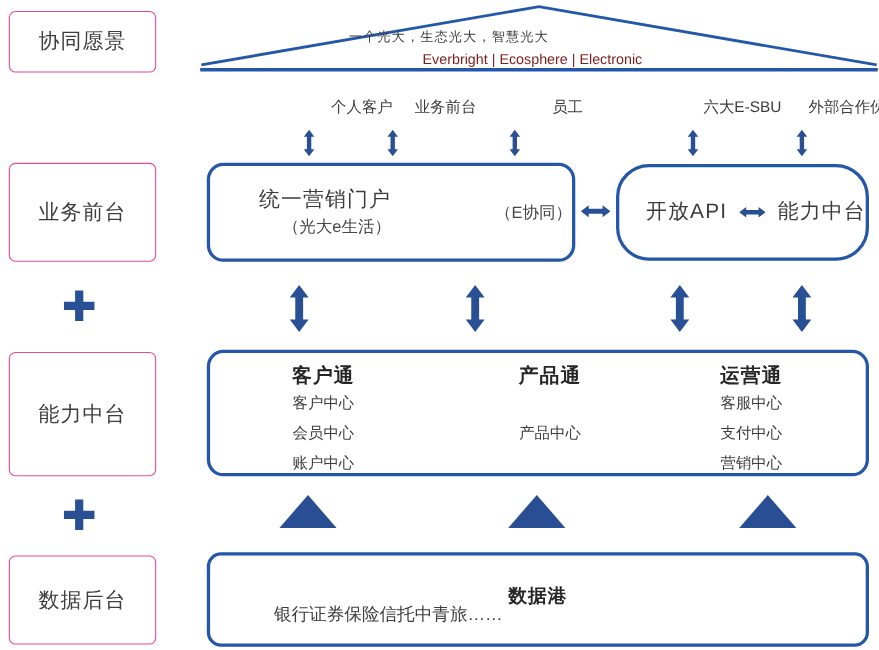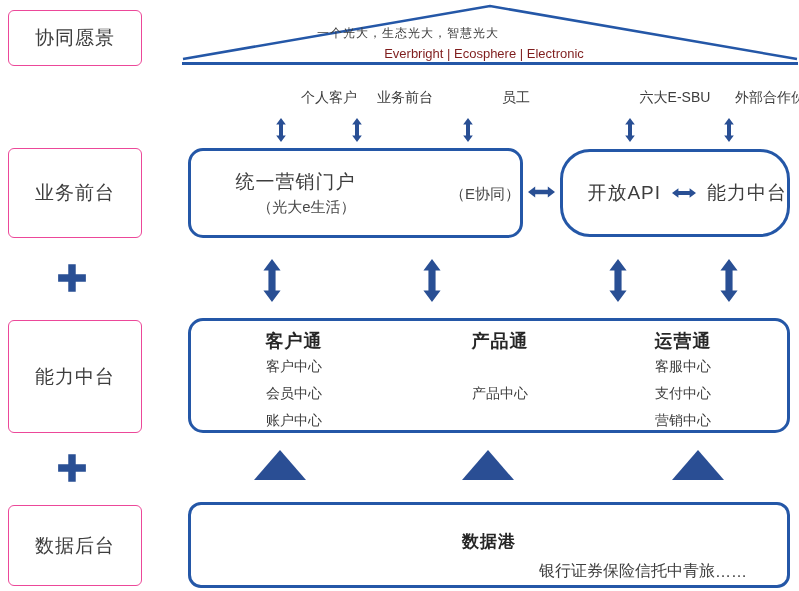--- a/index.html
+++ b/index.html
@@ -58,22 +58,22 @@
   
   .tri{position:absolute;top:450px;width:0;height:0;border-left:26px solid transparent;
     border-right:26px solid transparent;border-bottom:30px solid #2a4e94;}
   .tri.t1{left:254px;} .tri.t2{left:462px;} .tri.t3{left:672px;}
 
   
   .port-box{position:absolute;left:188px;top:502px;width:602px;height:86px;border:3px solid #2457a7;
     border-radius:13px;background:#fff;box-sizing:border-box;}
   .port-title{position:absolute;left:0;top:9px;width:100%;text-align:center;
     font-size:17px;font-weight:bold;color:#262626;letter-spacing:1px;margin-top:16px;}
-  .port-items{position:absolute;left:0;top:56px;width:100%;box-sizing:border-box;
-    padding:0 40px 0 58px;display:flex;justify-content:flex-end;align-items:center;
+  .port-items{position:absolute;left:0;top:44px;width:100%;box-sizing:border-box;
+    padding:0 40px 0 58px;display:flex;justify-content:flex-start;align-items:center;
     font-size:16px;color:#3d3d3d;}
   .navy{fill:#294f94;}
 </style>
 </head>
 <body>
 
 <div class="stage">
 
   <div class="side-box" id="box-vision">
     <span>协同愿景</span>

